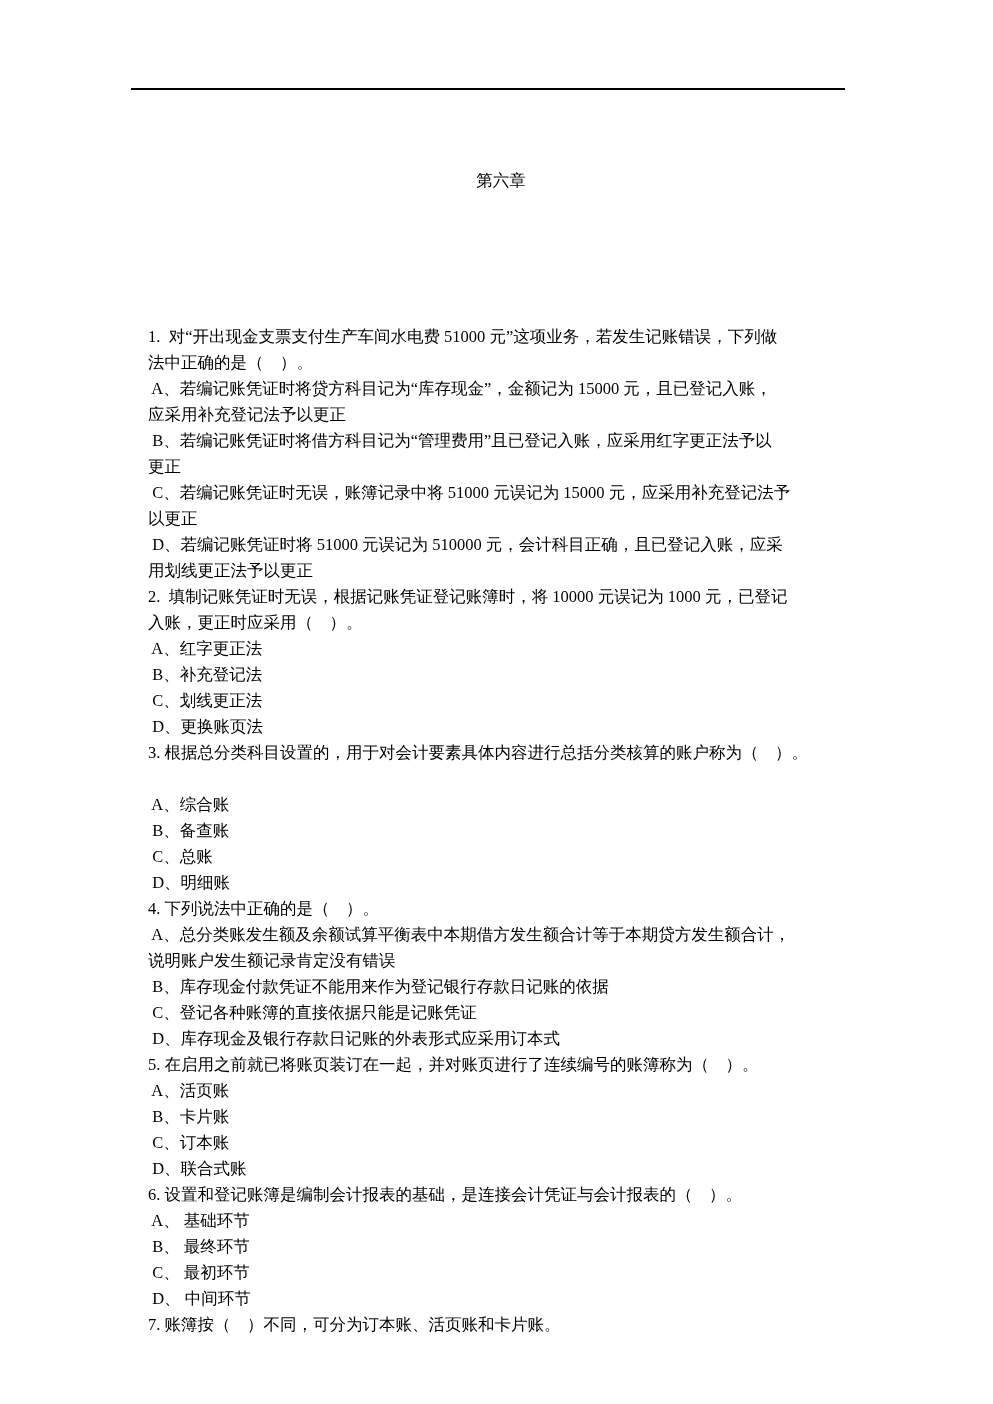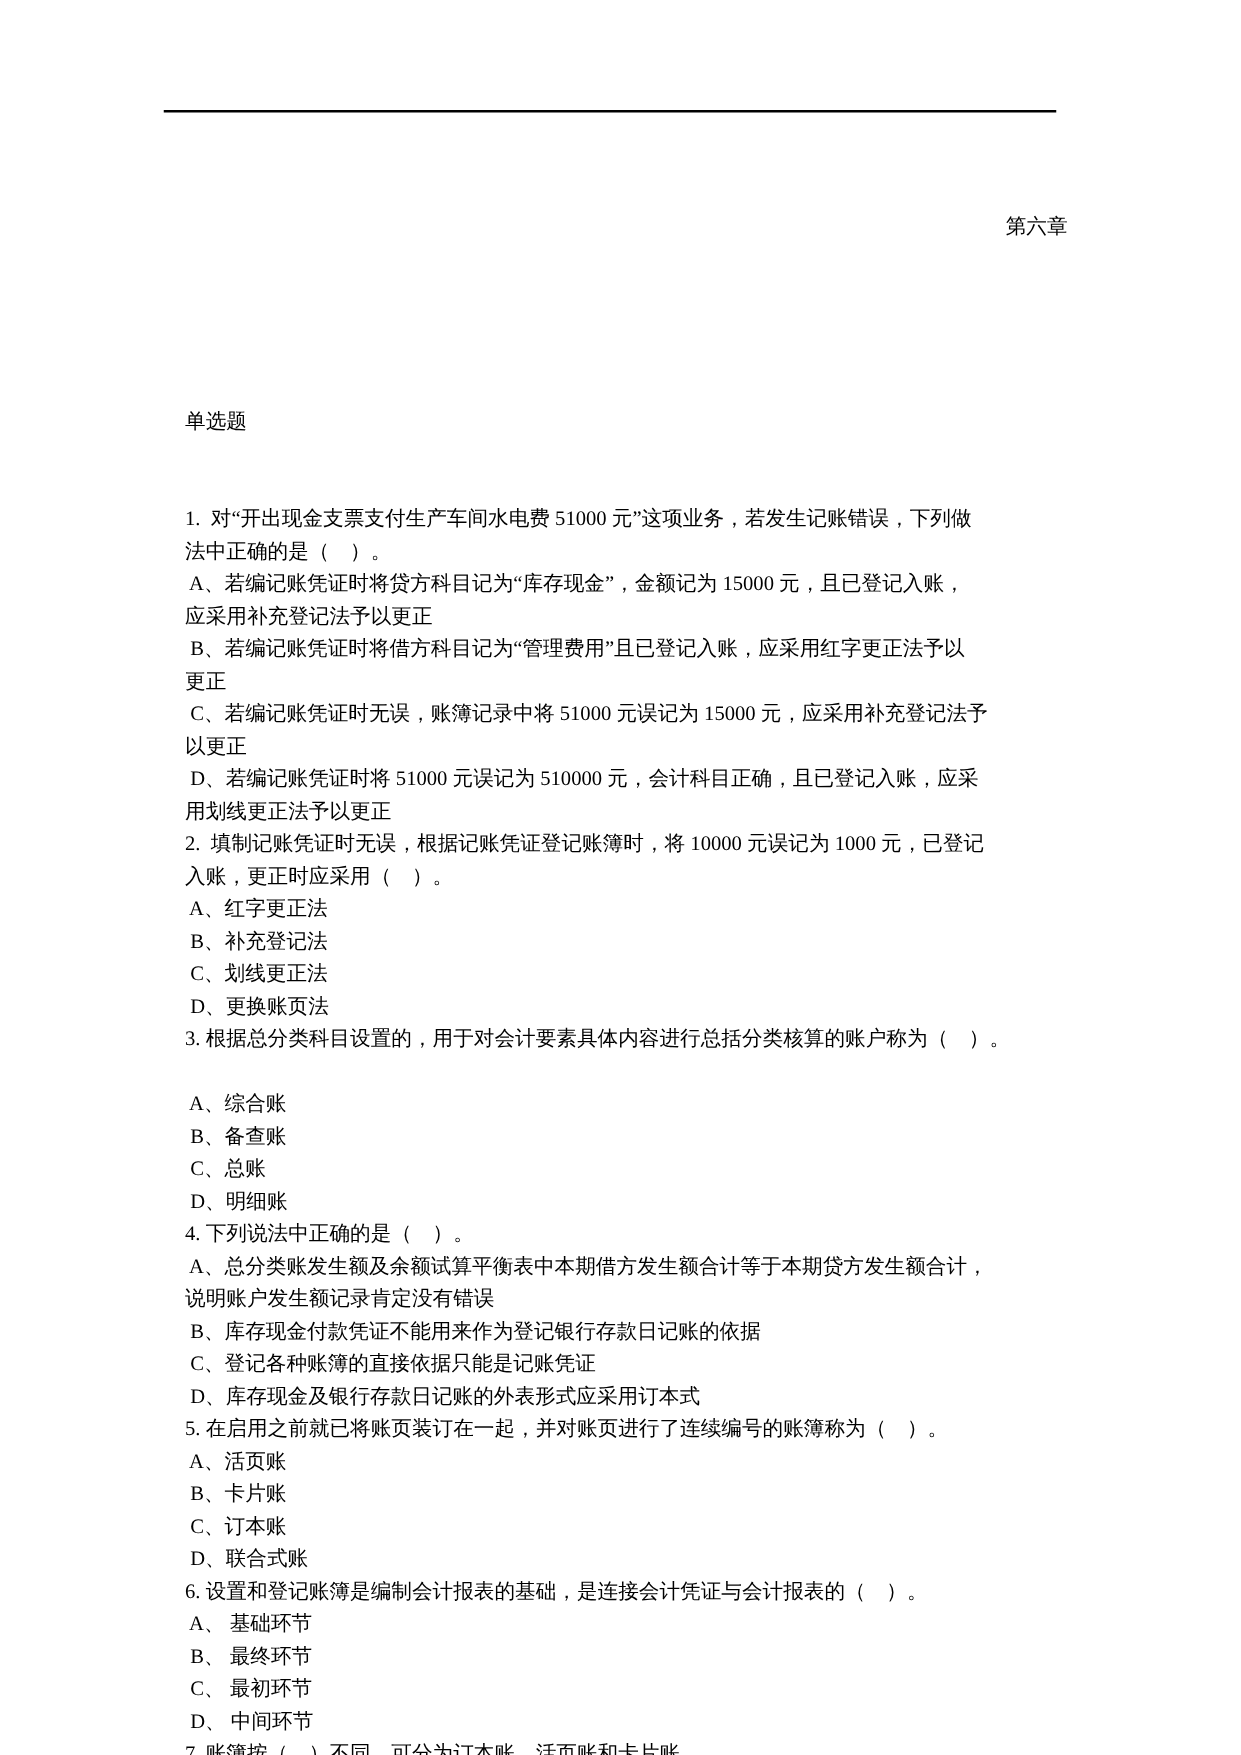--- a/index.html
+++ b/index.html
@@ -31,27 +31,26 @@
     top: 116px;
     width: 706px;
     line-height: 26px;
     white-space: pre;
   }
   .line {
     height: 26px;
     white-space: pre;
   }
   .center {
-    text-align: right;
+    text-align: center;
   }
 </style>
 </head>
 <body>
 
 <div class="page">
   <div class="header-rule"></div>
   <div class="doc">
     <div class="line center">第六章</div>
     <div class="line"></div>
-    <div class="line">单选题</div>
     <div id="questions-container"><div class="line">1.  对“开出现金支票支付生产车间水电费 51000 元”这项业务，若发生记账错误，下列做</div><div class="line">法中正确的是（　）。</div><div class="line"> A、若编记账凭证时将贷方科目记为“库存现金”，金额记为 15000 元，且已登记入账，</div><div class="line">应采用补充登记法予以更正</div><div class="line"> B、若编记账凭证时将借方科目记为“管理费用”且已登记入账，应采用红字更正法予以</div><div class="line">更正</div><div class="line"> C、若编记账凭证时无误，账簿记录中将 51000 元误记为 15000 元，应采用补充登记法予</div><div class="line">以更正</div><div class="line"> D、若编记账凭证时将 51000 元误记为 510000 元，会计科目正确，且已登记入账，应采</div><div class="line">用划线更正法予以更正</div><div class="line">2.  填制记账凭证时无误，根据记账凭证登记账簿时，将 10000 元误记为 1000 元，已登记</div><div class="line">入账，更正时应采用（　）。</div><div class="line"> A、红字更正法</div><div class="line"> B、补充登记法</div><div class="line"> C、划线更正法</div><div class="line"> D、更换账页法</div><div class="line">3. 根据总分类科目设置的，用于对会计要素具体内容进行总括分类核算的账户称为（　）。</div><div class="line"></div><div class="line"> A、综合账</div><div class="line"> B、备查账</div><div class="line"> C、总账</div><div class="line"> D、明细账</div><div class="line">4. 下列说法中正确的是（　）。</div><div class="line"> A、总分类账发生额及余额试算平衡表中本期借方发生额合计等于本期贷方发生额合计，</div><div class="line">说明账户发生额记录肯定没有错误</div><div class="line"> B、库存现金付款凭证不能用来作为登记银行存款日记账的依据</div><div class="line"> C、登记各种账簿的直接依据只能是记账凭证</div><div class="line"> D、库存现金及银行存款日记账的外表形式应采用订本式</div><div class="line">5. 在启用之前就已将账页装订在一起，并对账页进行了连续编号的账簿称为（　）。</div><div class="line"> A、活页账</div><div class="line"> B、卡片账</div><div class="line"> C、订本账</div><div class="line"> D、联合式账</div><div class="line">6. 设置和登记账簿是编制会计报表的基础，是连接会计凭证与会计报表的（　）。</div><div class="line"> A、 基础环节</div><div class="line"> B、 最终环节</div><div class="line"> C、 最初环节</div><div class="line"> D、 中间环节</div><div class="line">7. 账簿按（　）不同，可分为订本账、活页账和卡片账。</div></div>
   </div>
 </div>
 
 </body></html>

